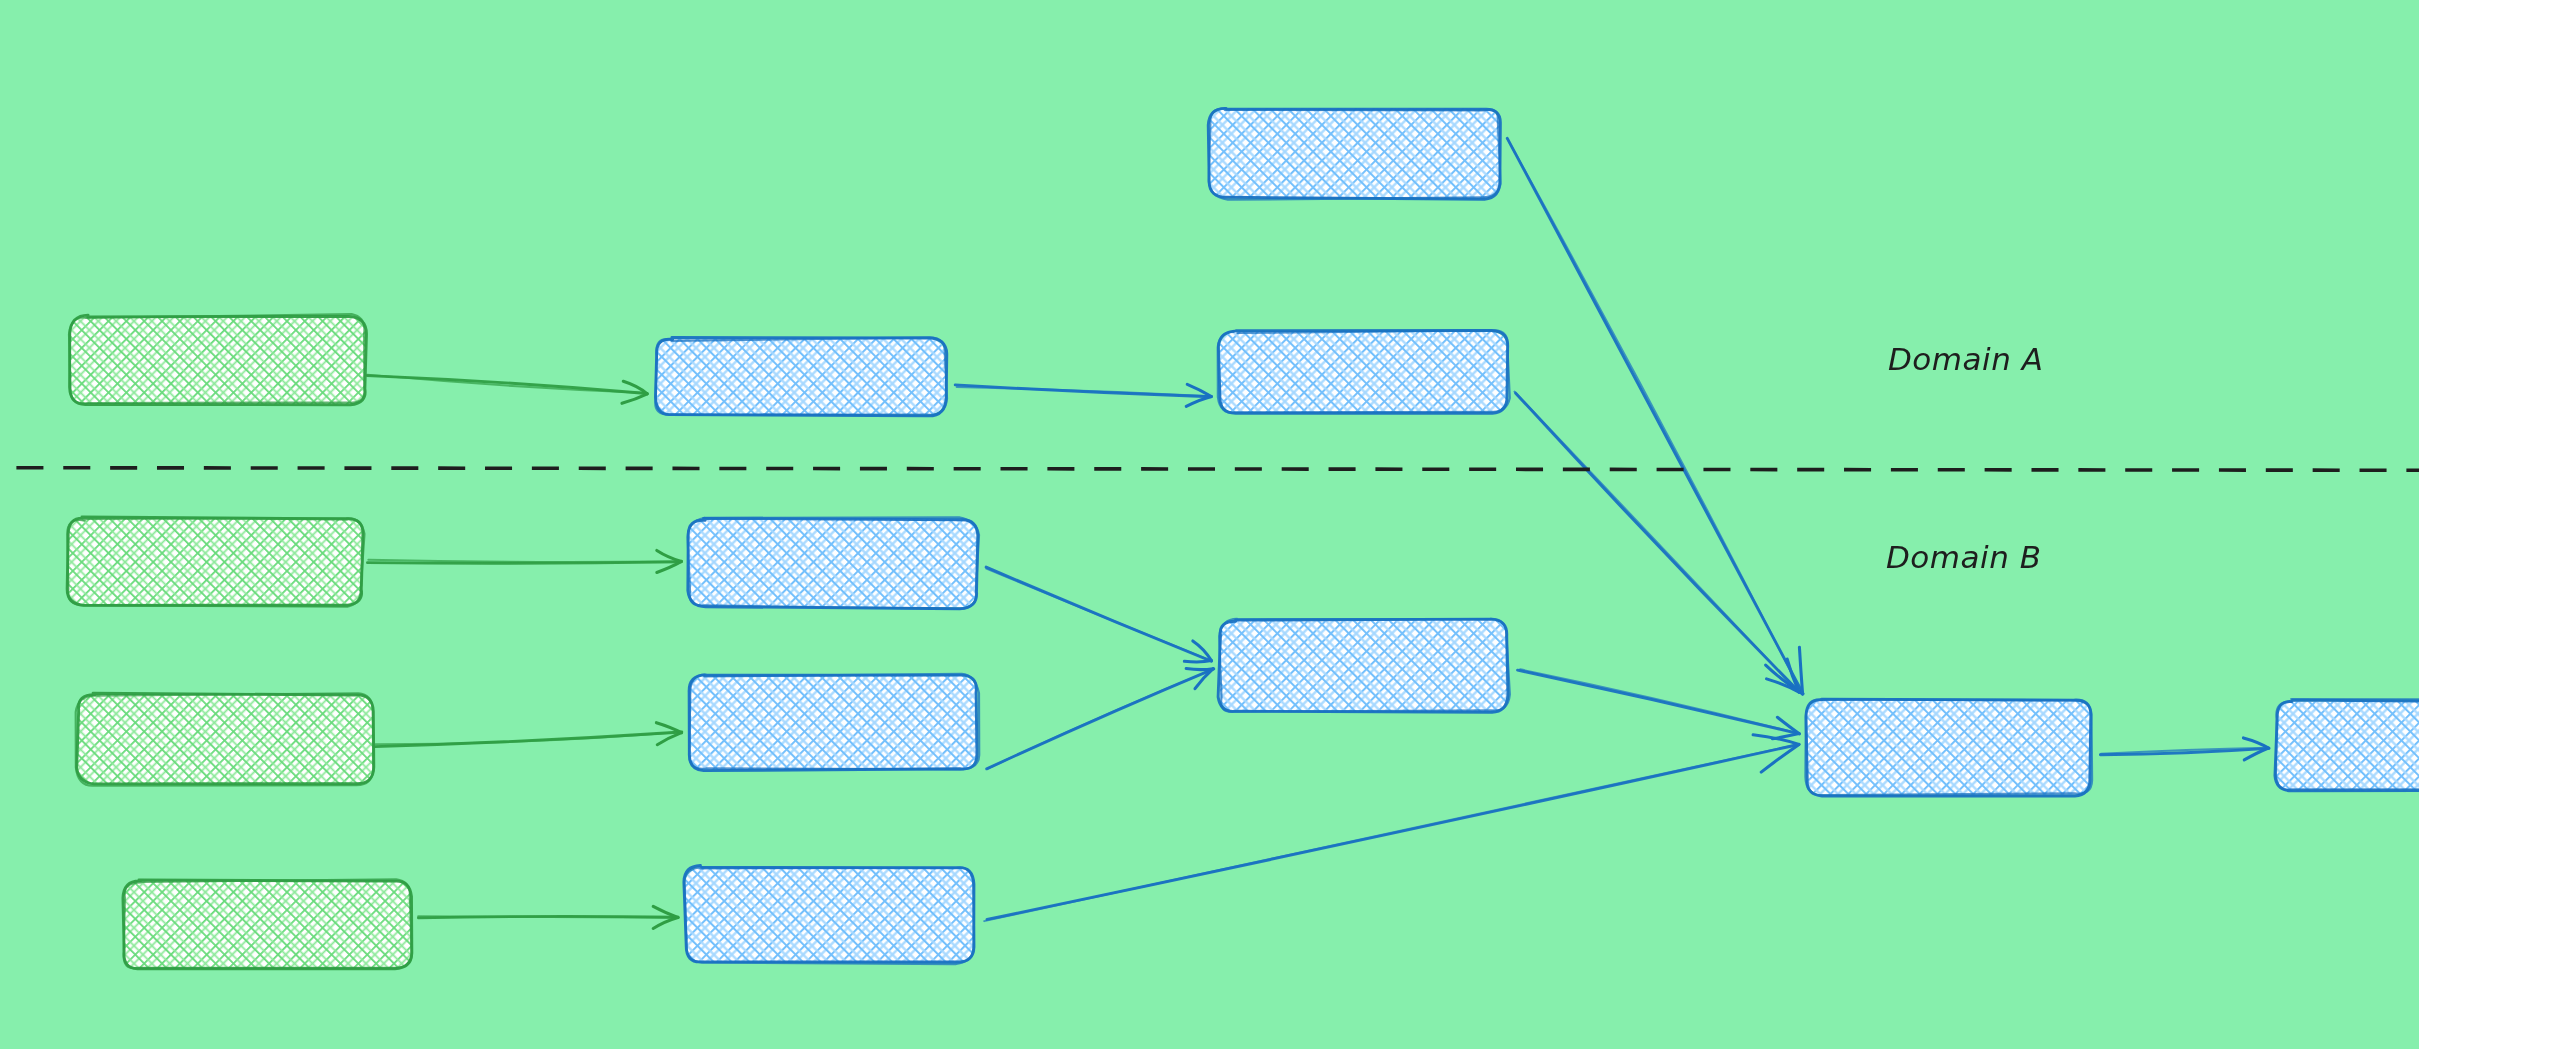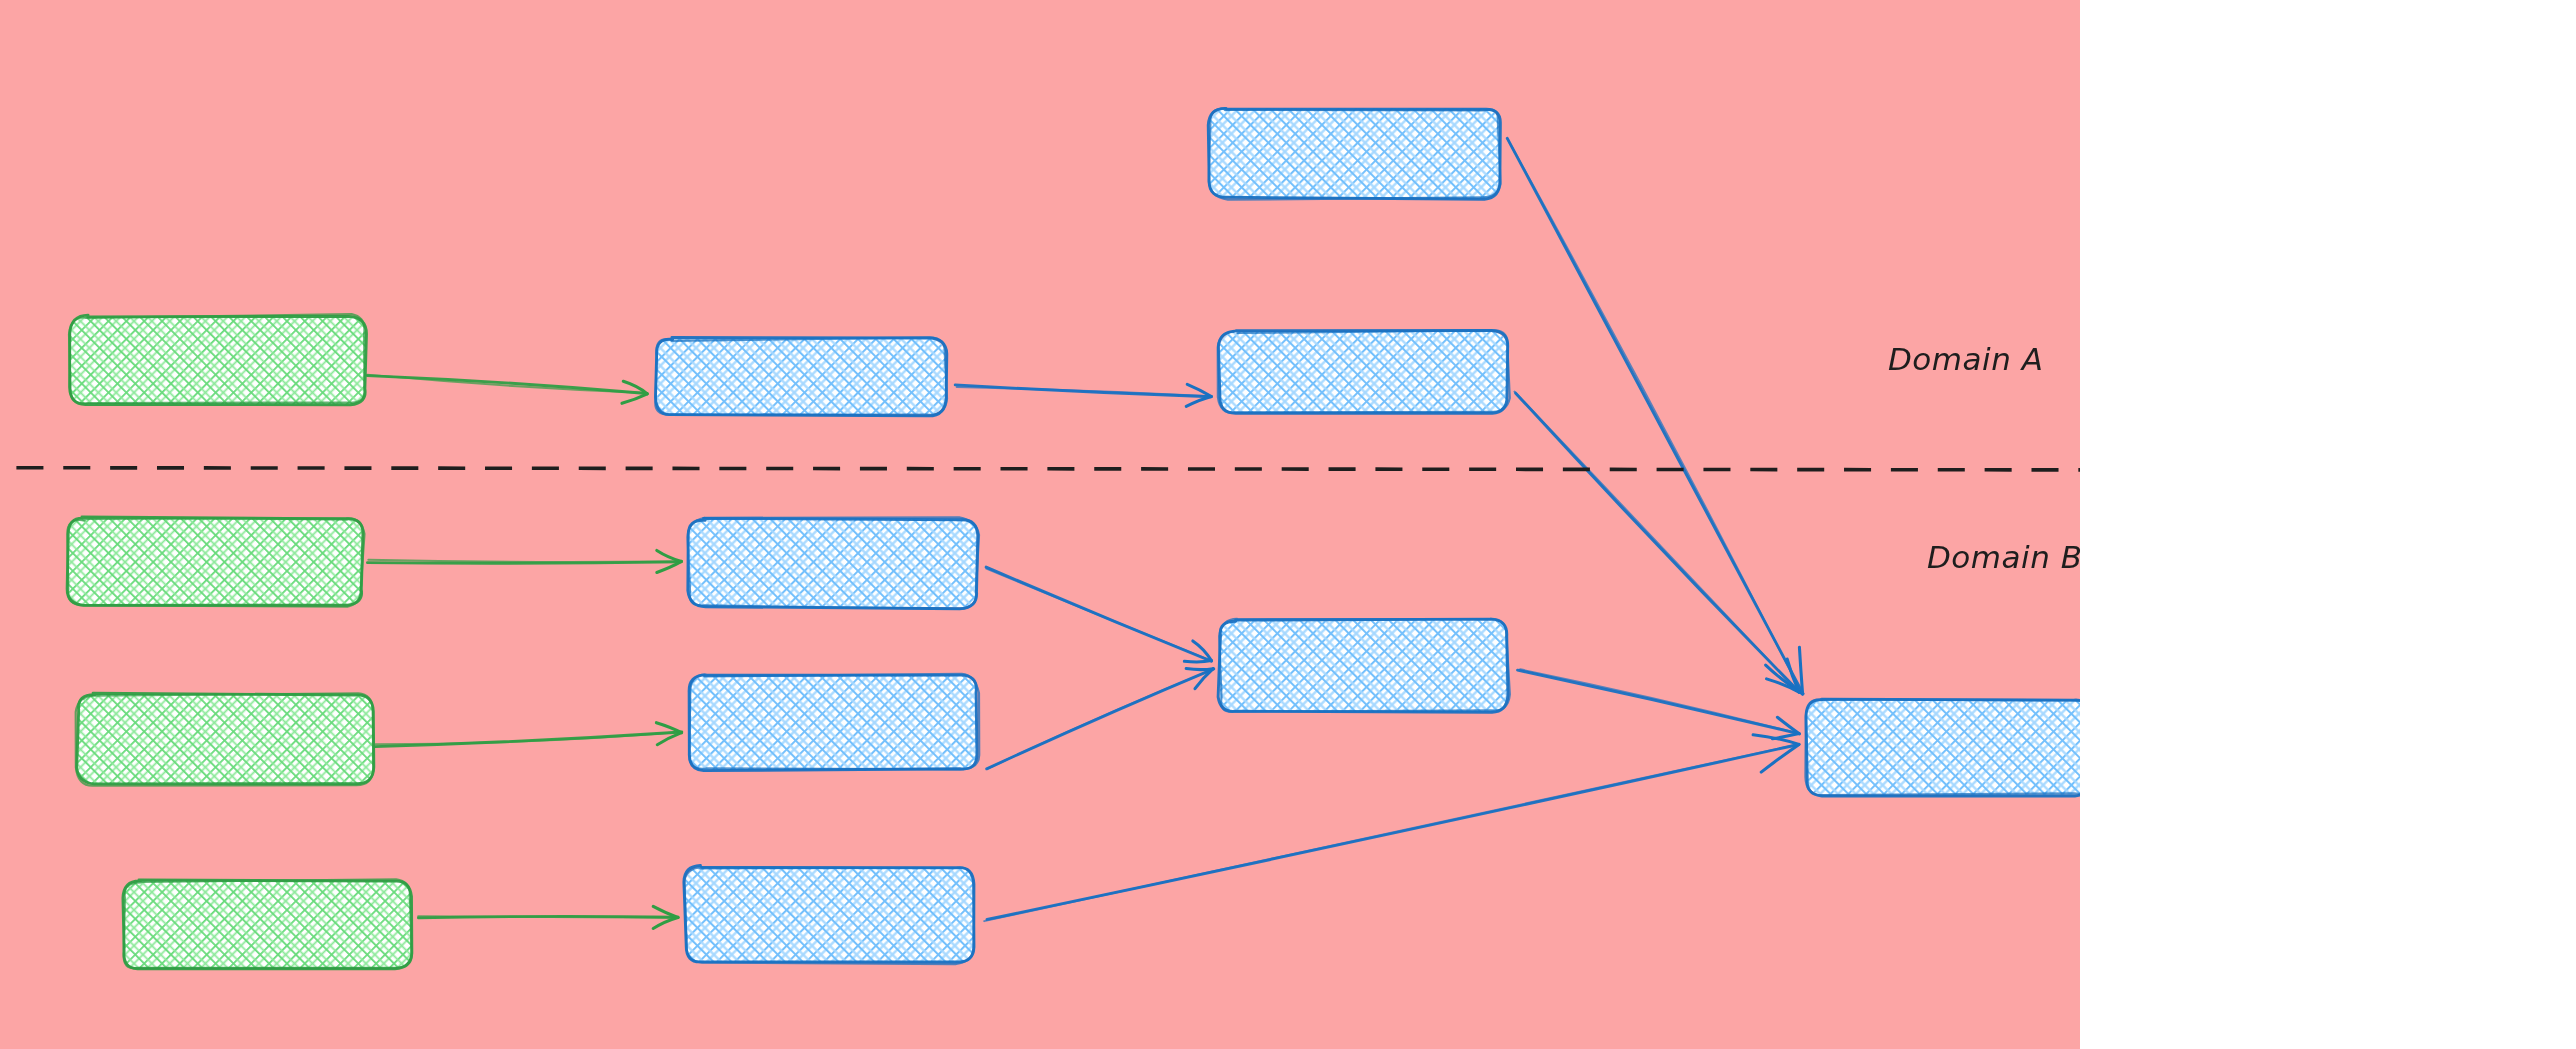--- a/index.html
+++ b/index.html
@@ -6,23 +6,23 @@
   html, body {
     margin: 0;
     padding: 0;
     background: #ffffff;
   }
   body {
     font-family: "DejaVu Sans", sans-serif;
   }
   #canvas-wrap {
     position: relative;
-    width: 2080px;
+    width: 2419px;
     height: 1049px;
-    background: #fca5a5;
+    background: #86efac;
     overflow: hidden;
   }
   #diagram-svg {
     position: absolute;
     top: 0;
     left: 0;
     width: 2576px;
     height: 1049px;
     display: block;
   }
@@ -282,16 +282,16 @@
           <path d="M 2542.1440340049303 775.645730018637 L 2837.2966113410407 776.6650959019852 Q 2853.680441810135 776.8364706045187 2855.2453428290064 794.0729619982061 L 2854.483061172386 859.8003990183586 Q 2852.1110984809284 878.8242149368041 2835.6632835402447 875.6436363220419 L 2541.5864648167912 875.8783638001785 Q 2526.810041191154 879.5532327670386 2525.22925434235 859.6144342431866 L 2526.1713090913236 797.8476205845585 Q 2523.2534639361565 778.0704677116454 2542.2115009315366 778.4542148603379" fill="none" stroke="#1971c2" stroke-width="2.4" stroke-linecap="round" stroke-linejoin="round" opacity="0.75"></path>
         </g>
       </g>
     <g id="layer-divider">
         <line x1="18" y1="519" x2="2842" y2="522" stroke="#1e1e1e" stroke-width="4" stroke-dasharray="30 22" stroke-linecap="butt"></line>
       </g>
   </svg>
 
   <div class="domain-label" id="label-domain-a" style="left: 1888px; top: 341px; color: rgb(30, 30, 30);">Domain A</div>
 
-  <div class="domain-label" id="label-domain-b" style="left: 1886px; top: 539px; color: rgb(30, 30, 30); margin-left: 41px;">Domain B</div>
+  <div class="domain-label" id="label-domain-b" style="left: 1886px; top: 539px; color: rgb(30, 30, 30);">Domain B</div>
 
 </div>
 
 
 </body></html>

